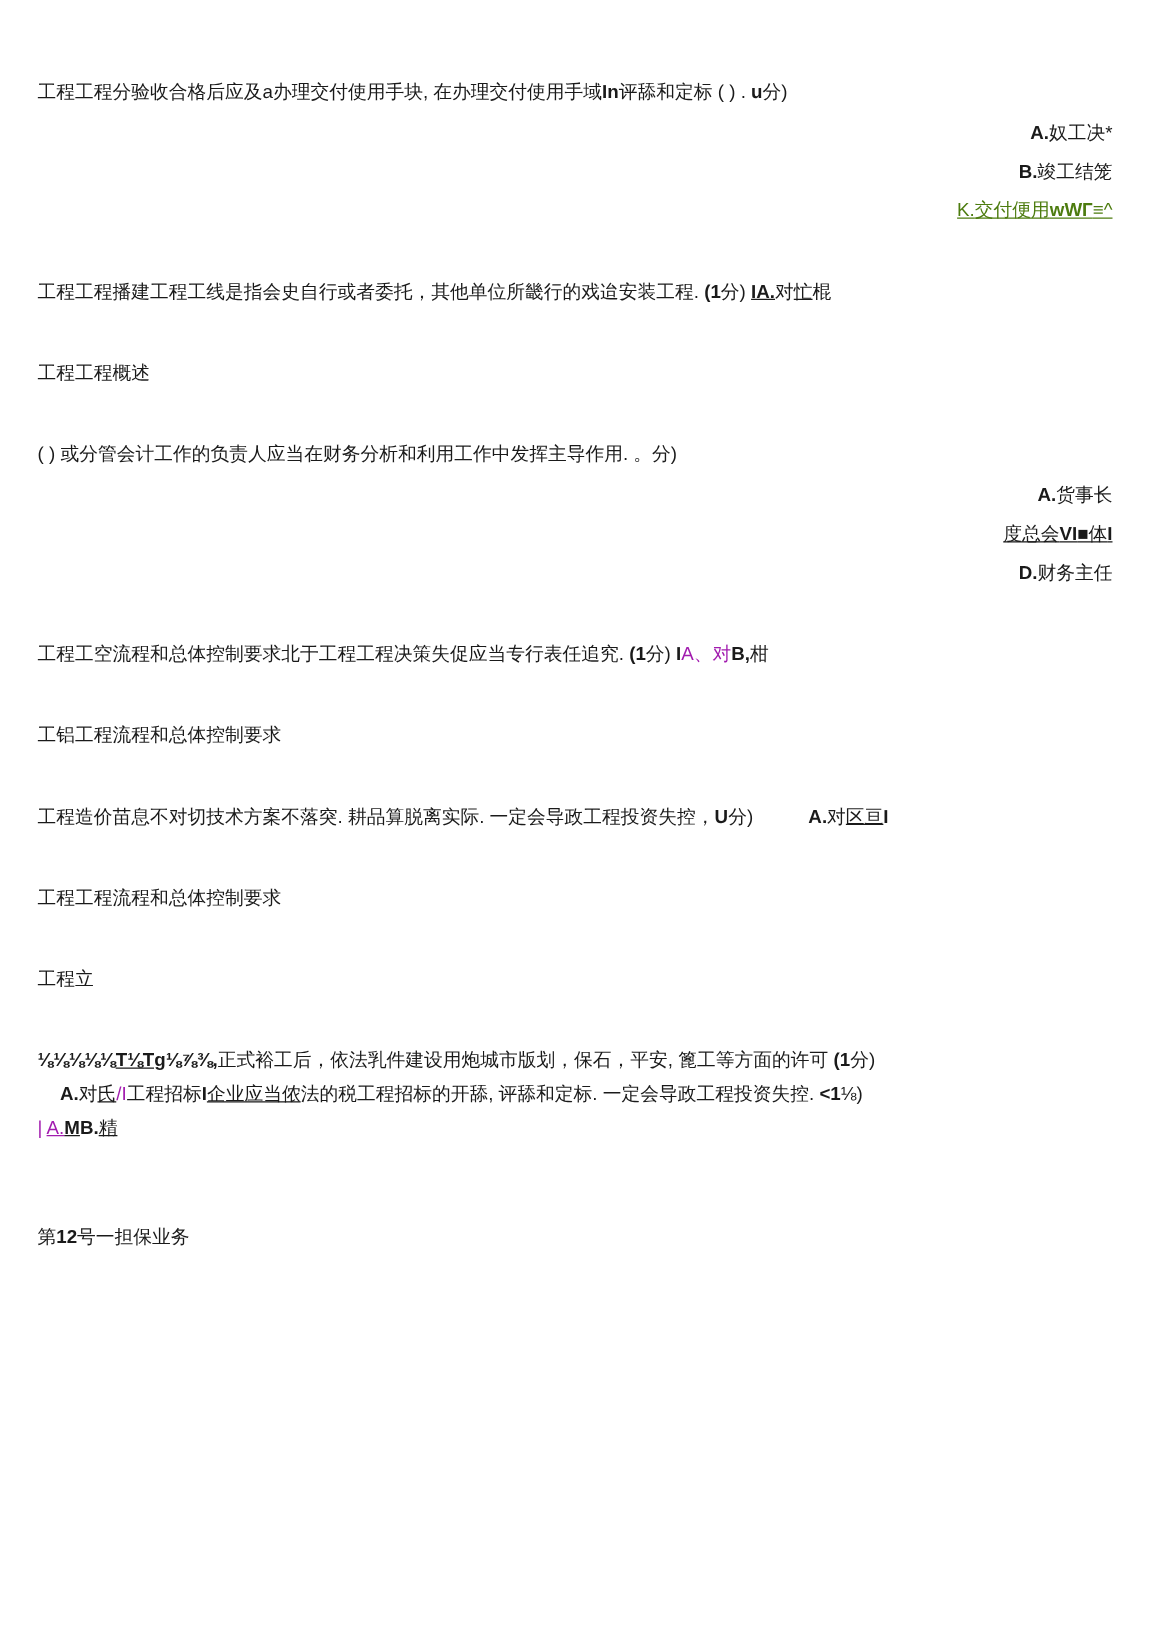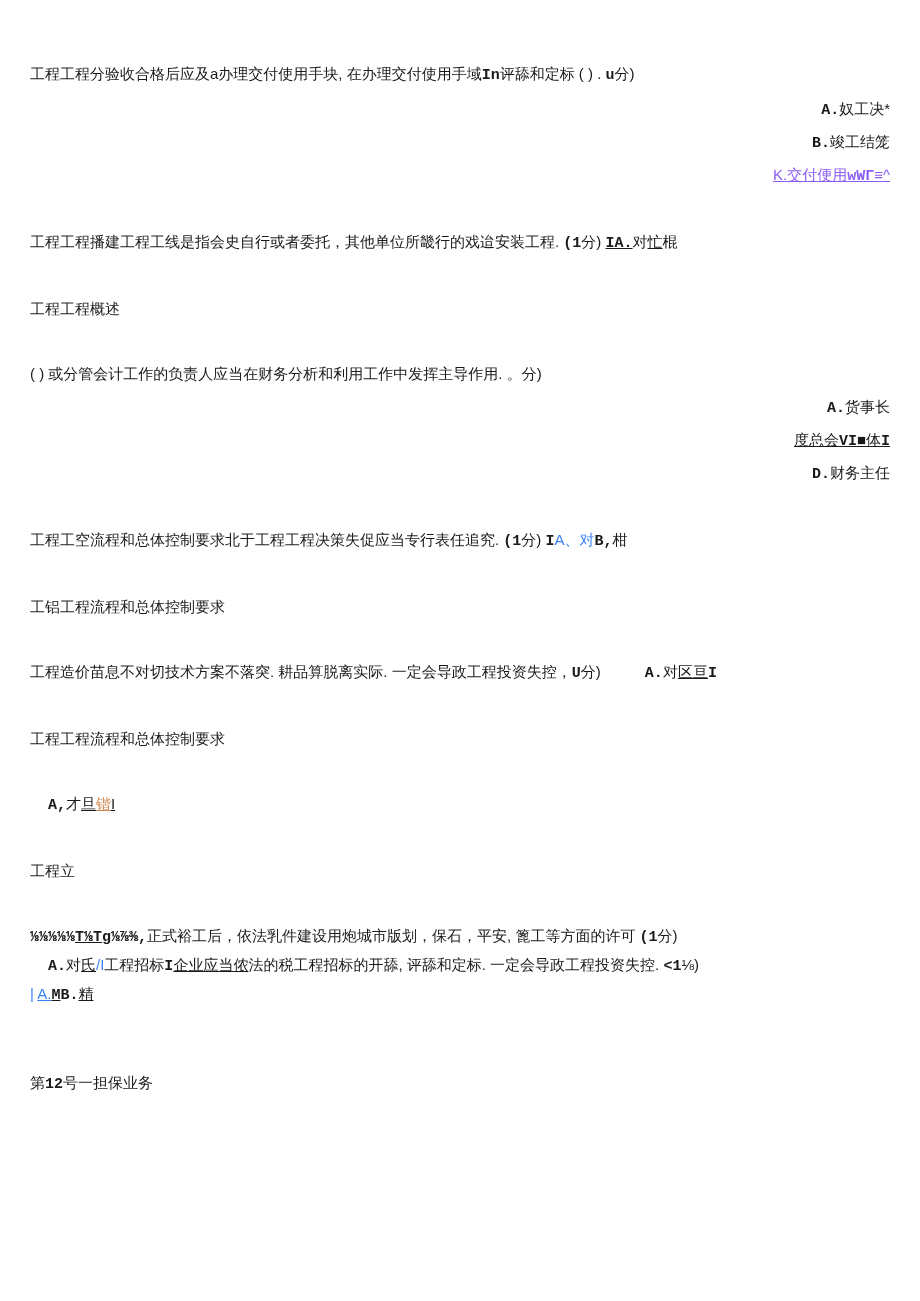--- a/index.html
+++ b/index.html
@@ -21,31 +21,30 @@
     }
     .question {
       margin-bottom: 6px;
     }
     .option {
       margin-bottom: 4px;
       text-align: right;
     }
     .bold {
       font-weight: bold;
-      font-family: Liberation Mono, monospace;
     }
     .underline {
       text-decoration: underline;
     }
     .gray-link {
-      color: #8b5cf6;
+      color: #4d7c0f;
       text-decoration: underline;
     }
     .red {
-      color: #3b82f6;
+      color: #a21caf;
     }
     .orange {
       color: #d08850;
     }
     .indent {
       padding-left: 18px;
     }
     .inline-answer {
       display: inline;
       margin-left: 40px;
@@ -104,23 +103,20 @@
   <span class="inline-answer">
     <span class="bold">A.</span><span>对</span><span class="underline">区亘</span><span class="bold">I</span>
   </span>
 </div>
 
 <div class="block">
   <span>工程工程流程和总体控制要求</span>
 </div>
 
 <div class="block">
-  <div class="indent">
-    <span class="bold">A,</span><span>才</span><span class="underline">旦</span><span class="orange underline">锴</span><span class="underline">I</span>
-  </div>
 </div>
 
 <div class="block">
   <span>工程立</span>
 </div>
 
 <div class="block">
   <div>
     <span class="bold">⅛⅛⅛⅛⅛</span><span class="bold underline">T⅛Tg</span><span class="bold">⅛⅞⅜,</span><span>正式裕工后，依法乳件建设用炮城市版划，保石，平安, 篦工等方面的许可 </span><span class="bold">(1</span><span>分)</span>
   </div>

